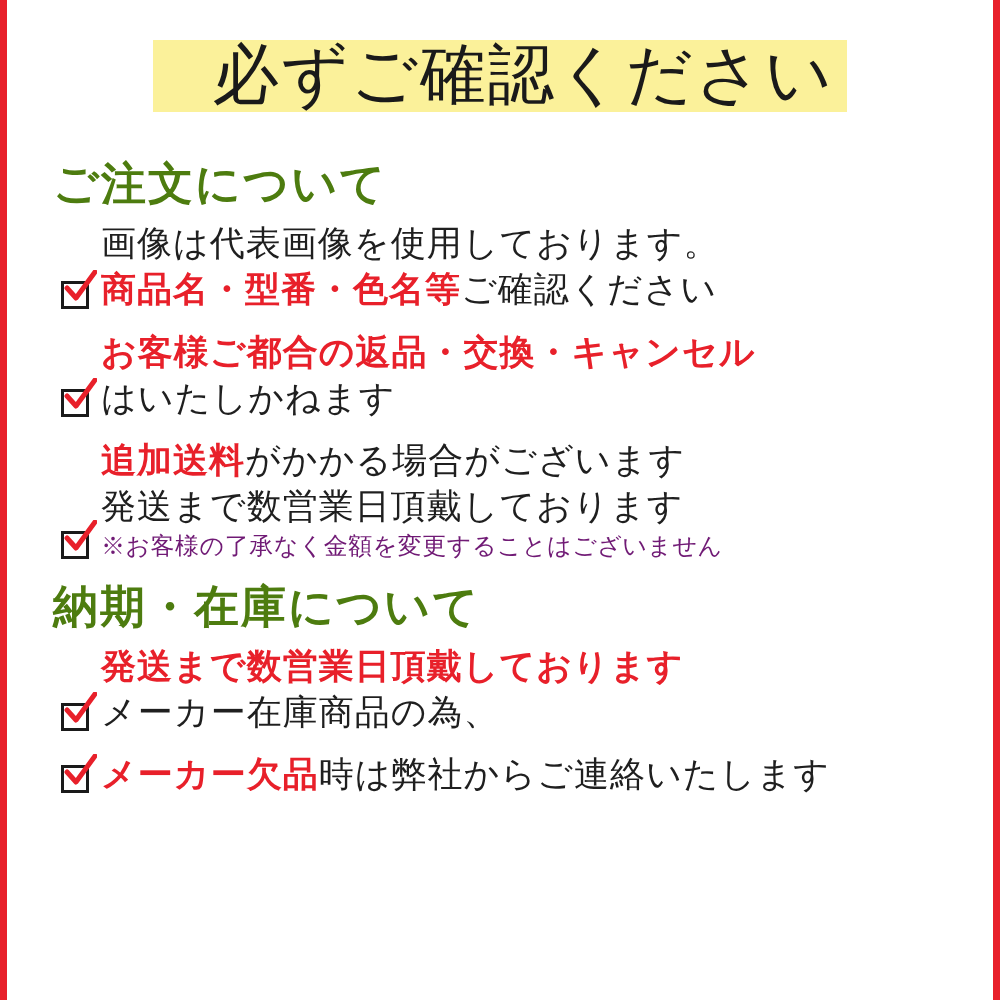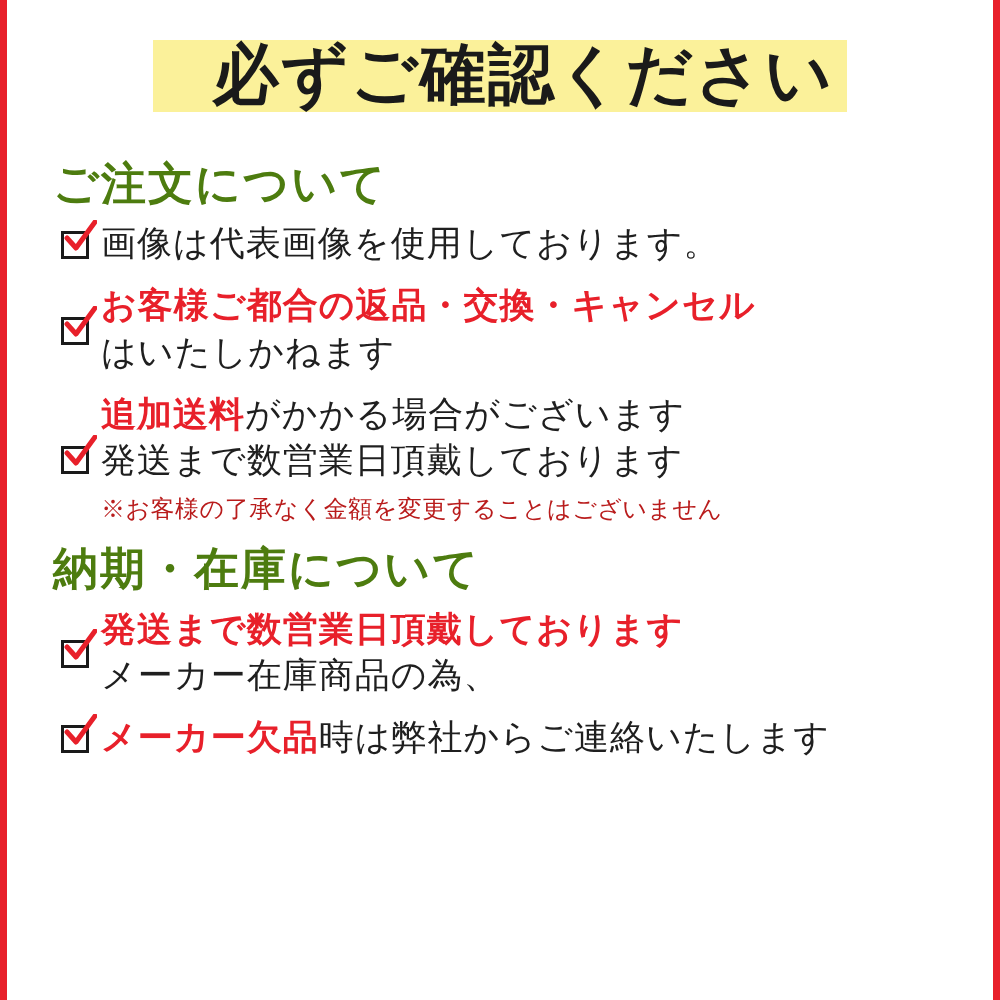--- a/index.html
+++ b/index.html
@@ -44,21 +44,21 @@
     right: 118px;
     top: 40px;
     height: 72px;
     background: #fbf19a;
     z-index: 0;
   }
   .title-text {
     position: relative;
     z-index: 1;
     font-size: 66px;
-    font-weight: bold;
+    font-weight: normal;
     letter-spacing: 2px;
     color: #1a1a1a;
     font-family: "DejaVu Serif", "Liberation Serif", serif;
     white-space: nowrap;
     margin-left: 47px;
   }
 
   
   .section-heading {
     font-size: 45px;
@@ -68,21 +68,21 @@
     font-family: "DejaVu Serif", "Liberation Serif", serif;
     margin: 6px 0 8px 18px;
     line-height: 1.25;
   }
   .section-heading.second {
   }
 
   
   .item {
     display: flex;
-    align-items: center;
+    align-items: flex-end;
     margin: 0 0 16px 26px;
   }
   .check-icon {
     flex: 0 0 auto;
     width: 34px;
     height: 34px;
     position: relative;
     margin-top: 6px;
     margin-right: 6px;
   }
@@ -112,25 +112,25 @@
     color: #1f1f1f;
     font-family: "DejaVu Serif", "Liberation Serif", serif;
     white-space: nowrap;
   }
   .red {
     color: #e8202a;
     font-weight: bold;
   }
   .note {
     font-size: 24px;
-    color: #b91c1c;
+    color: #701a75;
     letter-spacing: 0.5px;
     line-height: 1.3;
     font-family: "DejaVu Serif", "Liberation Serif", serif;
-    margin-top: 11px;
+    margin-top: 2px;
     white-space: nowrap;
   }
 </style>
 </head>
 <body>
 
 <div class="page">
   <div class="content">
 
     <div class="title-wrap">
@@ -142,20 +142,21 @@
 
     <div class="item">
       <span class="check-icon">
         <span class="box"></span>
         <svg class="tick" viewBox="0 0 34 34" aria-hidden="true">
             <path d="M4 18 L13 28 L32 2" fill="none" stroke="#e8202a" stroke-width="5" stroke-linecap="round" stroke-linejoin="round"></path>
           </svg>
       </span>
       <span class="item-lines">
         <div class="line"><span>画像は代表画像を使用しております。</span></div>
+        <div class="line"><span class="red">商品名・型番・色名等</span><span>ご確認ください</span></div>
       </span>
     </div>
 
     <div class="item">
       <span class="check-icon">
         <span class="box"></span>
         <svg class="tick" viewBox="0 0 34 34" aria-hidden="true">
             <path d="M4 18 L13 28 L32 2" fill="none" stroke="#e8202a" stroke-width="5" stroke-linecap="round" stroke-linejoin="round"></path>
           </svg>
       </span>

